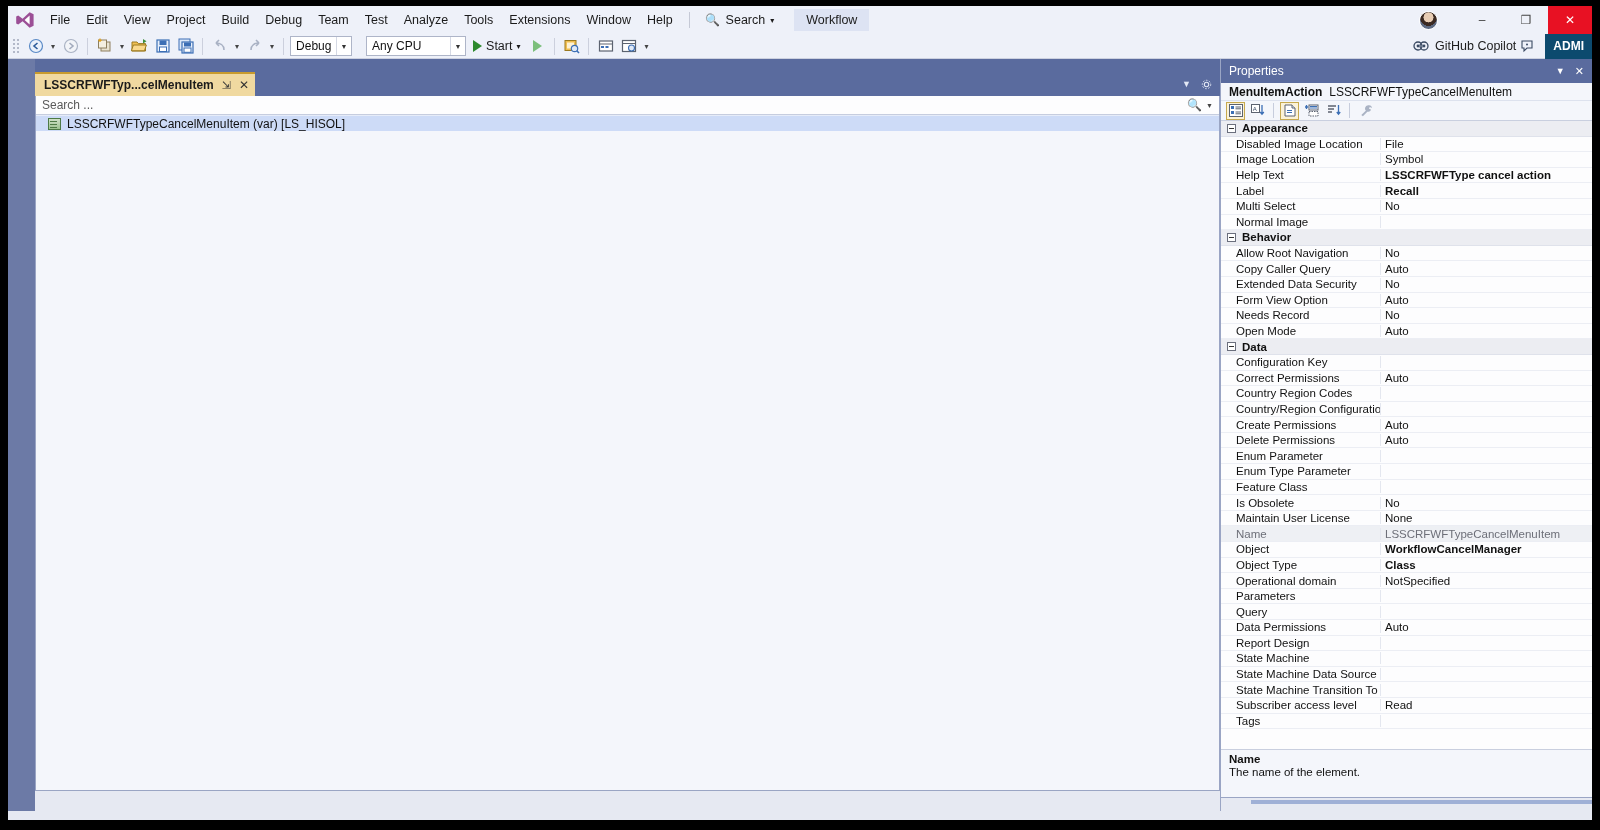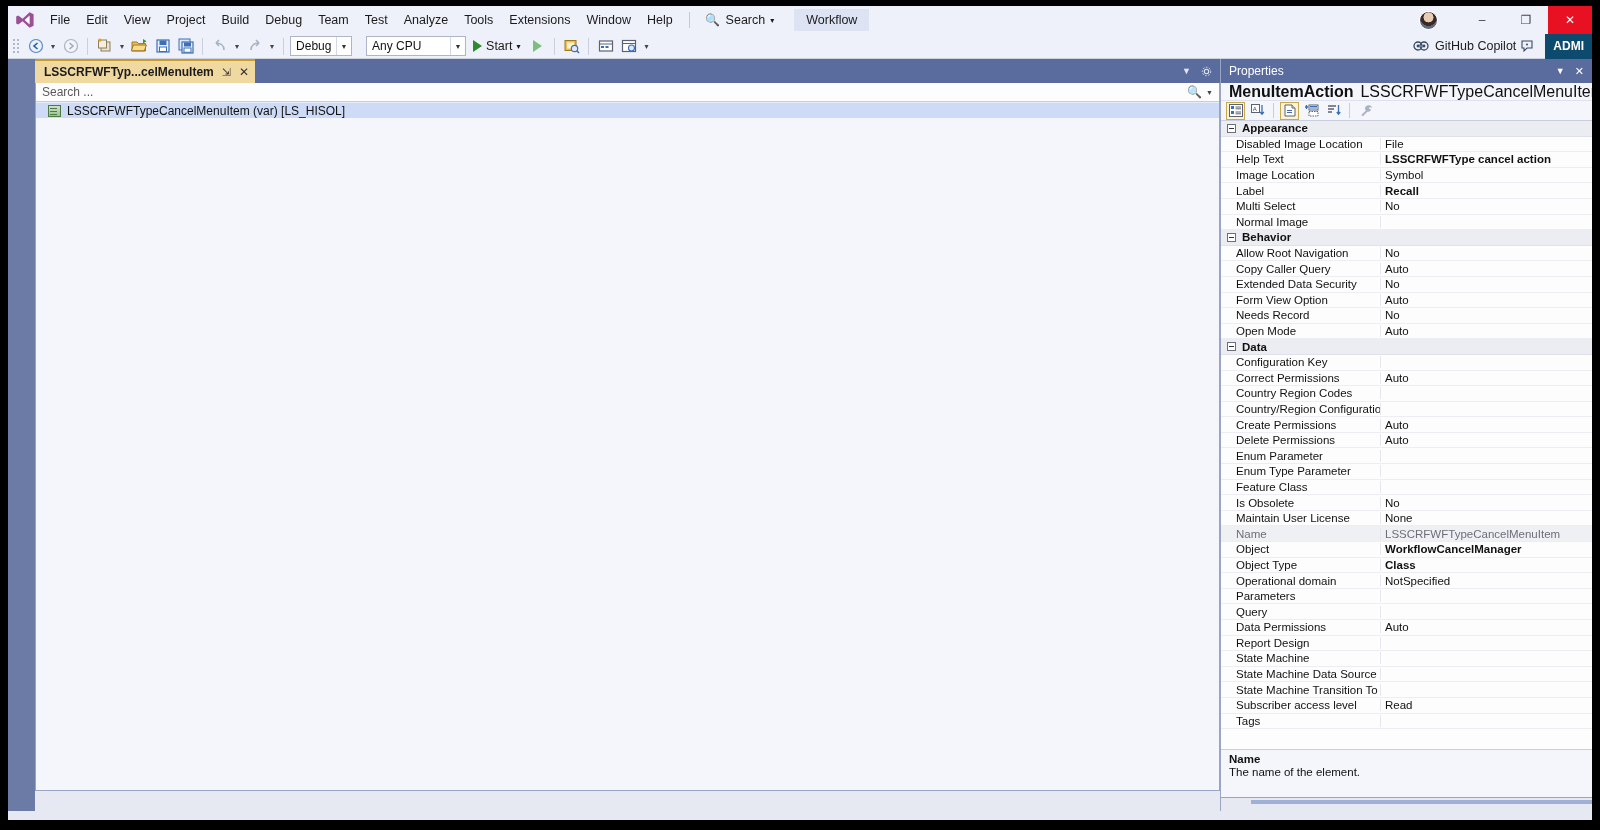--- a/index.html
+++ b/index.html
@@ -138,21 +138,21 @@
     flex: 0 0 27px;
   }
   
   .docwell {
     flex: 1 1 auto;
     display: flex; flex-direction: column;
     background: #e6e9f2;
     min-width: 0;
   }
   .tabstrip {
-    height: 24px;
+    height: 37px;
     background: #5a6b9e;
     display: flex; align-items: flex-end;
     position: relative;
   }
   .doc-tab {
     height: 24px;
     background: #f0d9a0;
     border-top: 2px solid #c89b2e;
     display: flex; align-items: center;
     padding: 0 6px 0 9px; gap: 8px;
@@ -224,21 +224,21 @@
     padding: 0 8px;
     font-size: 12px;
   }
   .props-title .caret { margin-left: auto; font-size: 9px; padding-right: 10px; }
   .props-title .x { font-size: 11px; }
   .props-obj {
     height: 18px;
     background: #f4f6fb;
     display: flex; align-items: center; gap: 7px;
     padding-left: 8px;
-    font-size: 16px; color: #111;
+    font-size: 12px; color: #111;
     border-bottom: 1px solid #dde2ee;
   }
   .props-obj .type { font-weight: bold; }
   .props-tb {
     height: 20px;
     background: #f4f6fb;
     display: flex; align-items: center;
     padding-left: 5px; gap: 3px;
     border-bottom: 1px solid #c9cfdf;
   }
@@ -575,27 +575,27 @@
       <div class="grid">
 
         <div class="grp">
           <span class="box"></span>
           <span>Appearance</span>
         </div>
         <div class="row">
             <span class="k">Disabled Image Location</span>
             <span class="v">File</span>
           </div>
+        <div class="row">
+            <span class="k">Image Location</span>
+            <span class="v">Symbol</span>
+          </div>
         <div class="row bold">
             <span class="k">Help Text</span>
             <span class="v">LSSCRFWFType cancel action</span>
-          </div>
-        <div class="row">
-            <span class="k">Image Location</span>
-            <span class="v">Symbol</span>
           </div>
         <div class="row bold">
             <span class="k">Label</span>
             <span class="v">Recall</span>
           </div>
         <div class="row">
             <span class="k">Multi Select</span>
             <span class="v">No</span>
           </div>
         <div class="row">

